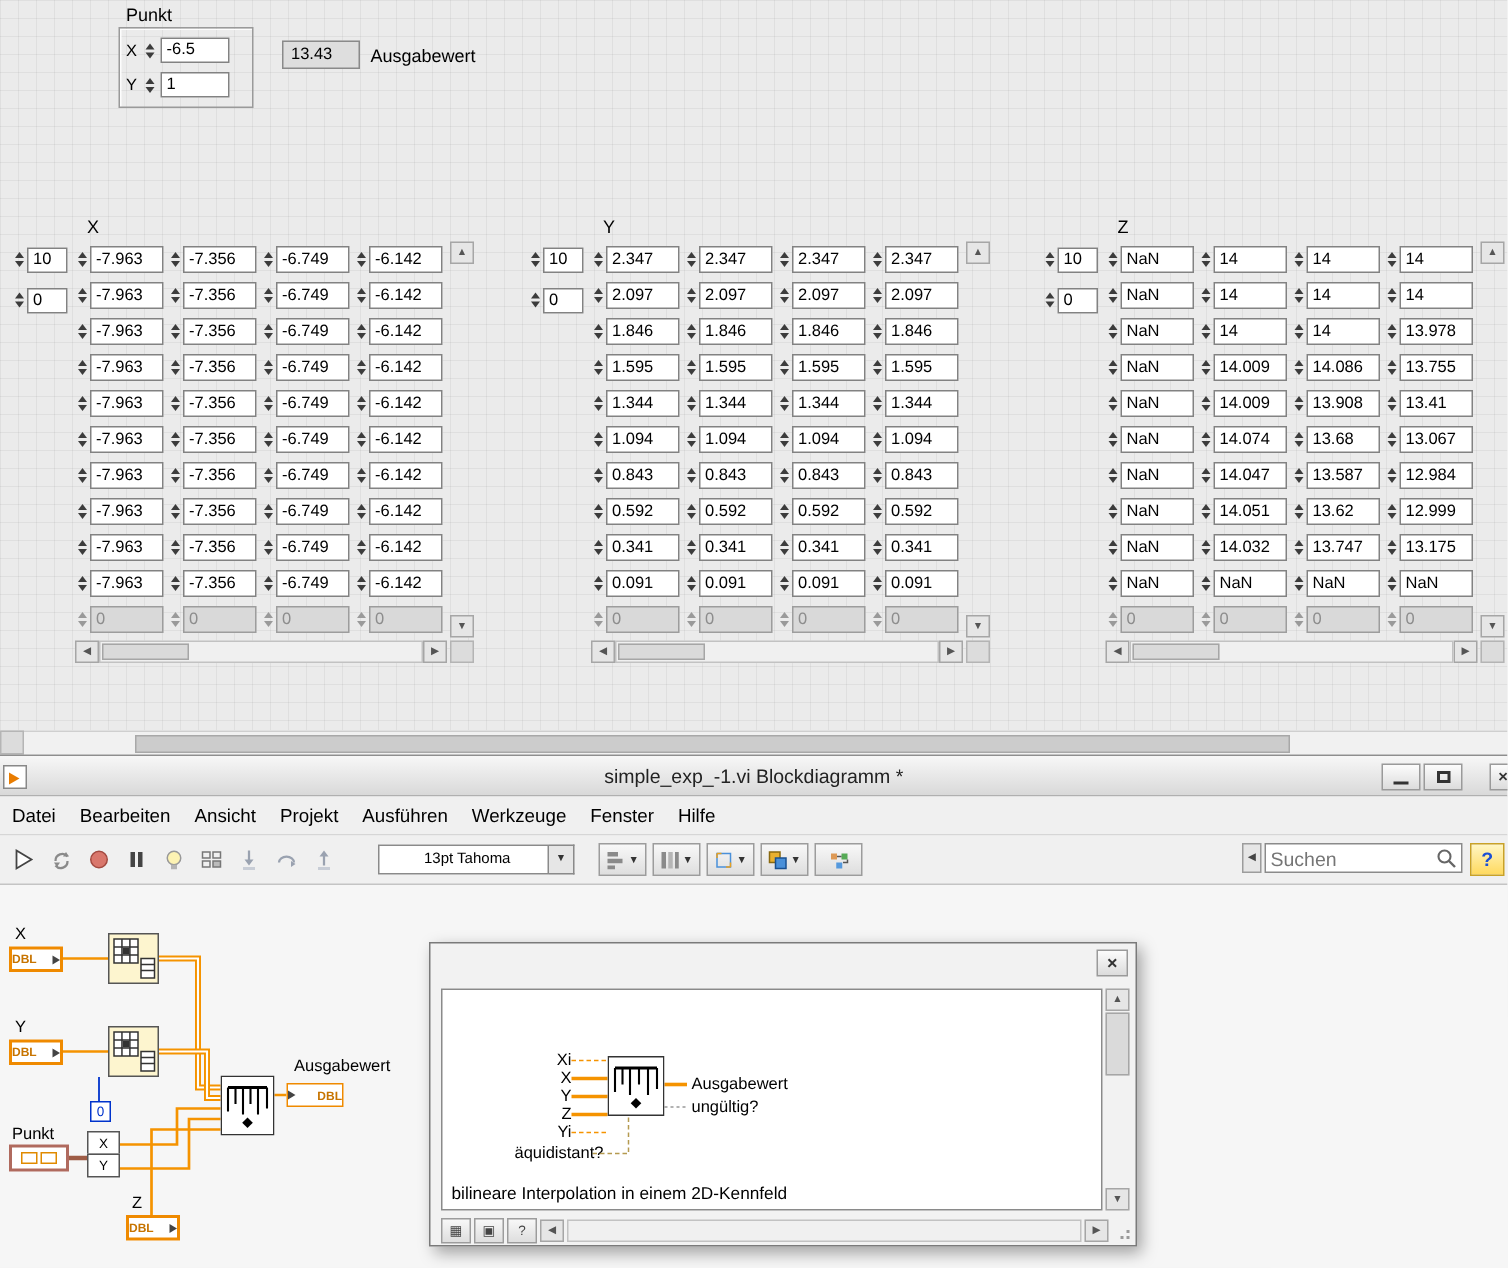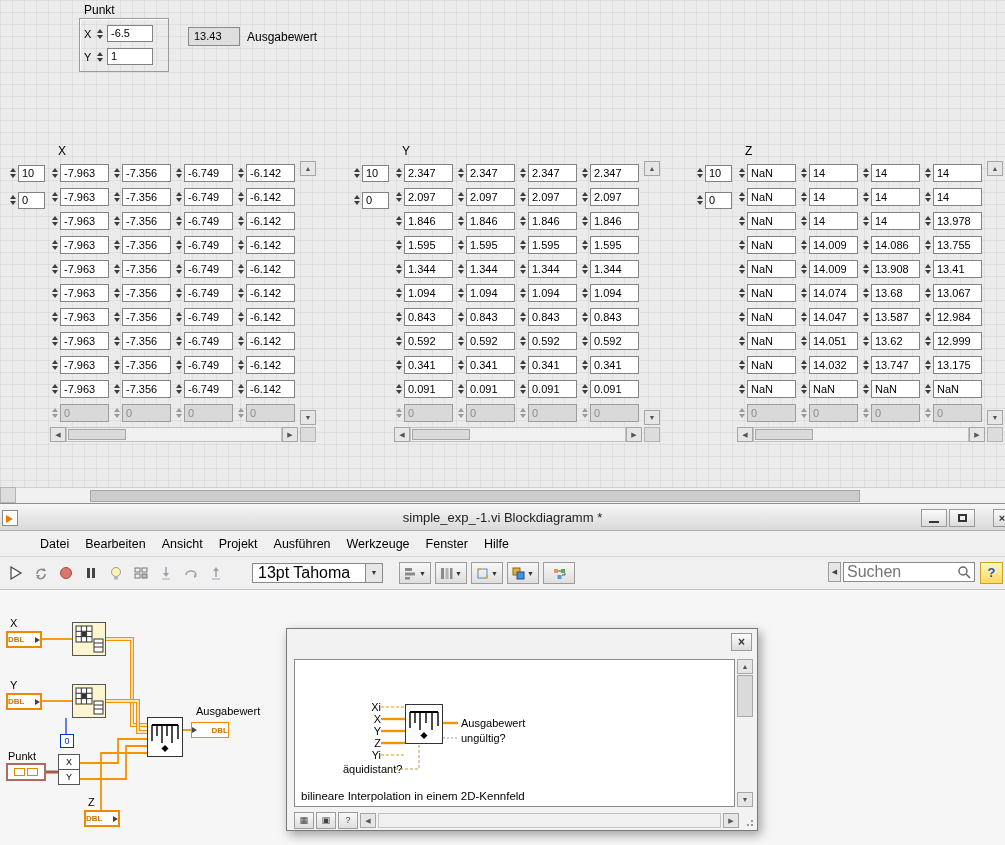--- a/index.html
+++ b/index.html
@@ -49,32 +49,32 @@
   .titlebar{position:absolute;left:0;top:503px;width:1005px;height:28px;background:linear-gradient(#f7f7f7,#d9d9d9);border-top:1px solid #8e8e8e;border-bottom:1px solid #b0b0b0;}
   .win-icon{position:absolute;left:2px;top:6px;width:16px;height:16px;background:#fff;border:1px solid #888;}
   .win-icon i{position:absolute;left:3px;top:4px;width:0;height:0;border-top:4px solid transparent;border-bottom:4px solid transparent;border-left:7px solid #e87c00;}
   .win-title{position:absolute;left:0;right:0;top:0;height:28px;text-align:center;font-size:13px;line-height:27px;color:#222;}
   .cap-btn{position:absolute;top:5px;width:26px;height:18px;background:linear-gradient(#fcfcfc,#dcdcdc);border:1px solid #9a9a9a;display:flex;align-items:center;justify-content:center;}
   .cap-min{right:58px;} .cap-max{right:30px;} .cap-close{right:-6px;width:18px;}
   .glyph-min{width:10px;height:0;border-bottom:2px solid #333;margin-top:7px;}
   .glyph-max{width:9px;height:8px;border:2px solid #333;}
   .glyph-close{font-size:11px;color:#333;font-weight:bold;}
 
-  .menubar{position:absolute;left:0;top:531px;width:1005px;height:26px;background:#f0f0f0;border-bottom:1px solid #d6d6d6;display:flex;align-items:center;font-size:12.5px;padding-left:32px;}
+  .menubar{position:absolute;left:0;top:531px;width:1005px;height:26px;background:#f0f0f0;border-bottom:1px solid #d6d6d6;display:flex;align-items:center;font-size:12.5px;}
   .menu-item{padding:4px 8px;cursor:default;}
 
   .toolbar{position:absolute;left:0;top:557px;width:1005px;height:33px;background:#f0f0f0;border-bottom:1px solid #c4c4c4;display:flex;align-items:center;padding-left:3px;}
   .tbtn{width:25px;height:24px;display:flex;align-items:center;justify-content:center;flex:none;}
-  .fb-text{width:114px;height:20px;background:#fff;border:1px solid #8a8a8a;font-size:16px;line-height:18px;padding-left:5px;}
+  .fb-text{width:114px;height:20px;background:#fff;border:1px solid #8a8a8a;font-size:10px;line-height:18px;padding-left:5px;text-align:center;}
   .fb-arrow{width:17px;height:20px;background:#e6e6e6;border:1px solid #8a8a8a;border-left:none;font-size:7px;text-align:center;line-height:18px;color:#333;}
   .ddbtn{width:32px;height:22px;border:1px solid #9c9c9c;background:linear-gradient(#f8f8f8,#dedede);display:flex;align-items:center;justify-content:center;gap:2px;margin-left:4px;font-size:7px;color:#333;flex:none;}
   .search-wrap{position:absolute;right:30px;top:5px;display:flex;align-items:center;}
   .search-pre{width:13px;height:20px;background:#e6e6e6;border:1px solid #9c9c9c;font-size:7px;line-height:18px;text-align:center;color:#444;}
   .search-box{width:132px;height:20px;background:#fff;border:1px solid #8a8a8a;display:flex;align-items:center;padding:0 3px;margin-left:2px;}
-  .search-box input{border:none;outline:none;flex:1;width:100px;font-size:16px;font-family:"Liberation Sans",sans-serif;color:#555;background:transparent;}
+  .search-box input{border:none;outline:none;flex:1;width:100px;font-size:13px;font-family:"Liberation Sans",sans-serif;color:#555;background:transparent;}
   .help-btn{position:absolute;right:2px;top:5px;width:23px;height:22px;background:linear-gradient(#fff6c4,#ffd95e);border:1px solid #c9a227;color:#1a4fd6;font-weight:bold;font-size:13px;text-align:center;line-height:20px;}
 
   
   .diagram{position:absolute;left:0;top:590px;width:1005px;height:255px;background:#f6f6f6;}
   .dlabel{position:absolute;font-size:11px;}
   .terminal{position:absolute;display:flex;align-items:center;justify-content:space-between;background:#fff;font-size:8px;font-weight:bold;color:#c77400;}
   .t-ctrl{width:36px;height:17px;border:2px solid #ef8a00;}
   .t-ind{width:38px;height:16px;border:1px solid #ef8a00;}
   .tarrow{width:0;height:0;border-top:3.5px solid transparent;border-bottom:3.5px solid transparent;border-left:5px solid #444;margin-left:3px;flex:none;}
   .tarrow.pre{margin-left:0;margin-right:3px;}

